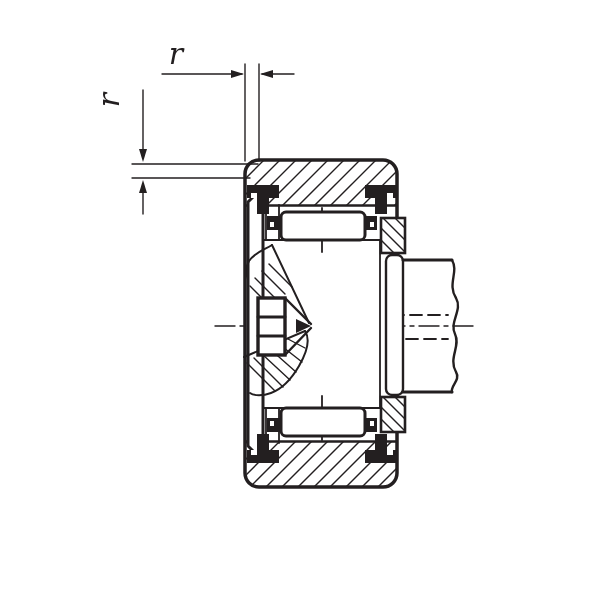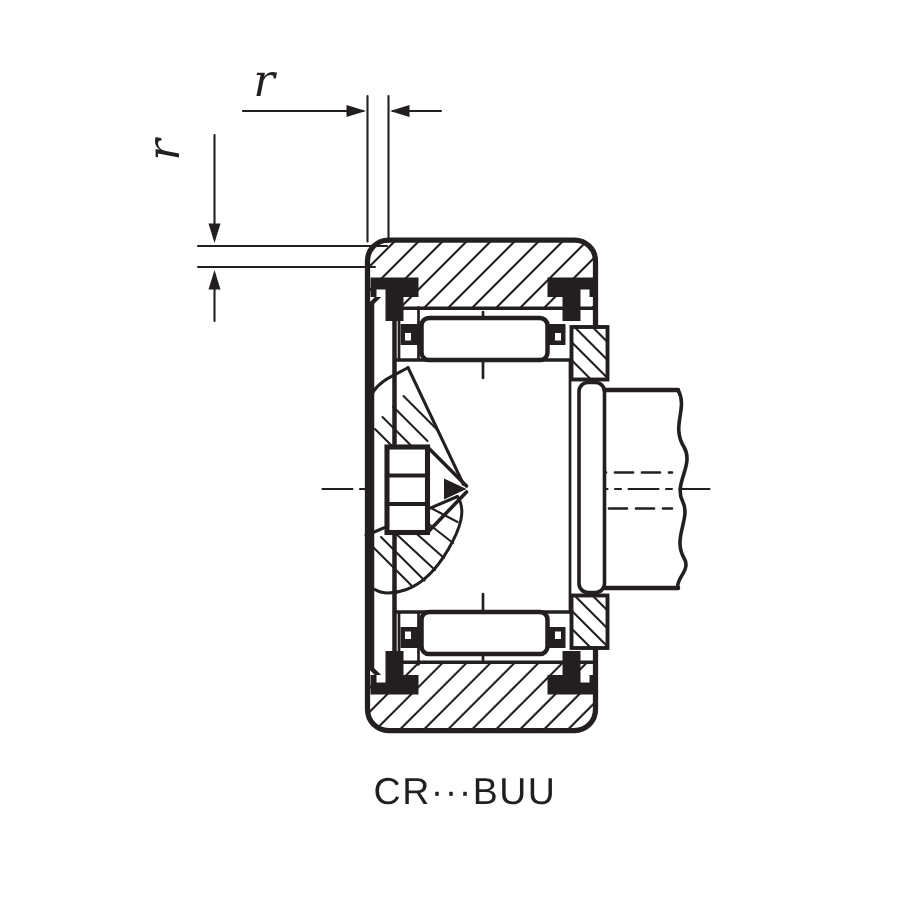--- a/index.html
+++ b/index.html
@@ -202,14 +202,13 @@
         <line x1="143" y1="184" x2="143" y2="214"></line>
         <path d="M143,162 L139,149 L147,149 Z" fill="#231f20" stroke="none"></path>
         <path d="M143,180 L139,193 L147,193 Z" fill="#231f20" stroke="none"></path>
       </g>
     </g>
 
     <text x="176" y="64" class="rlabel" fill="#231f20" text-anchor="middle">r</text>
     <text x="119" y="100" class="rlabel" fill="#231f20" text-anchor="middle" transform="rotate(-90 119 100)">r</text>
   </svg>
 
-  <div id="caption">CR···BUU</div>
 </div>
 
 </body></html>

